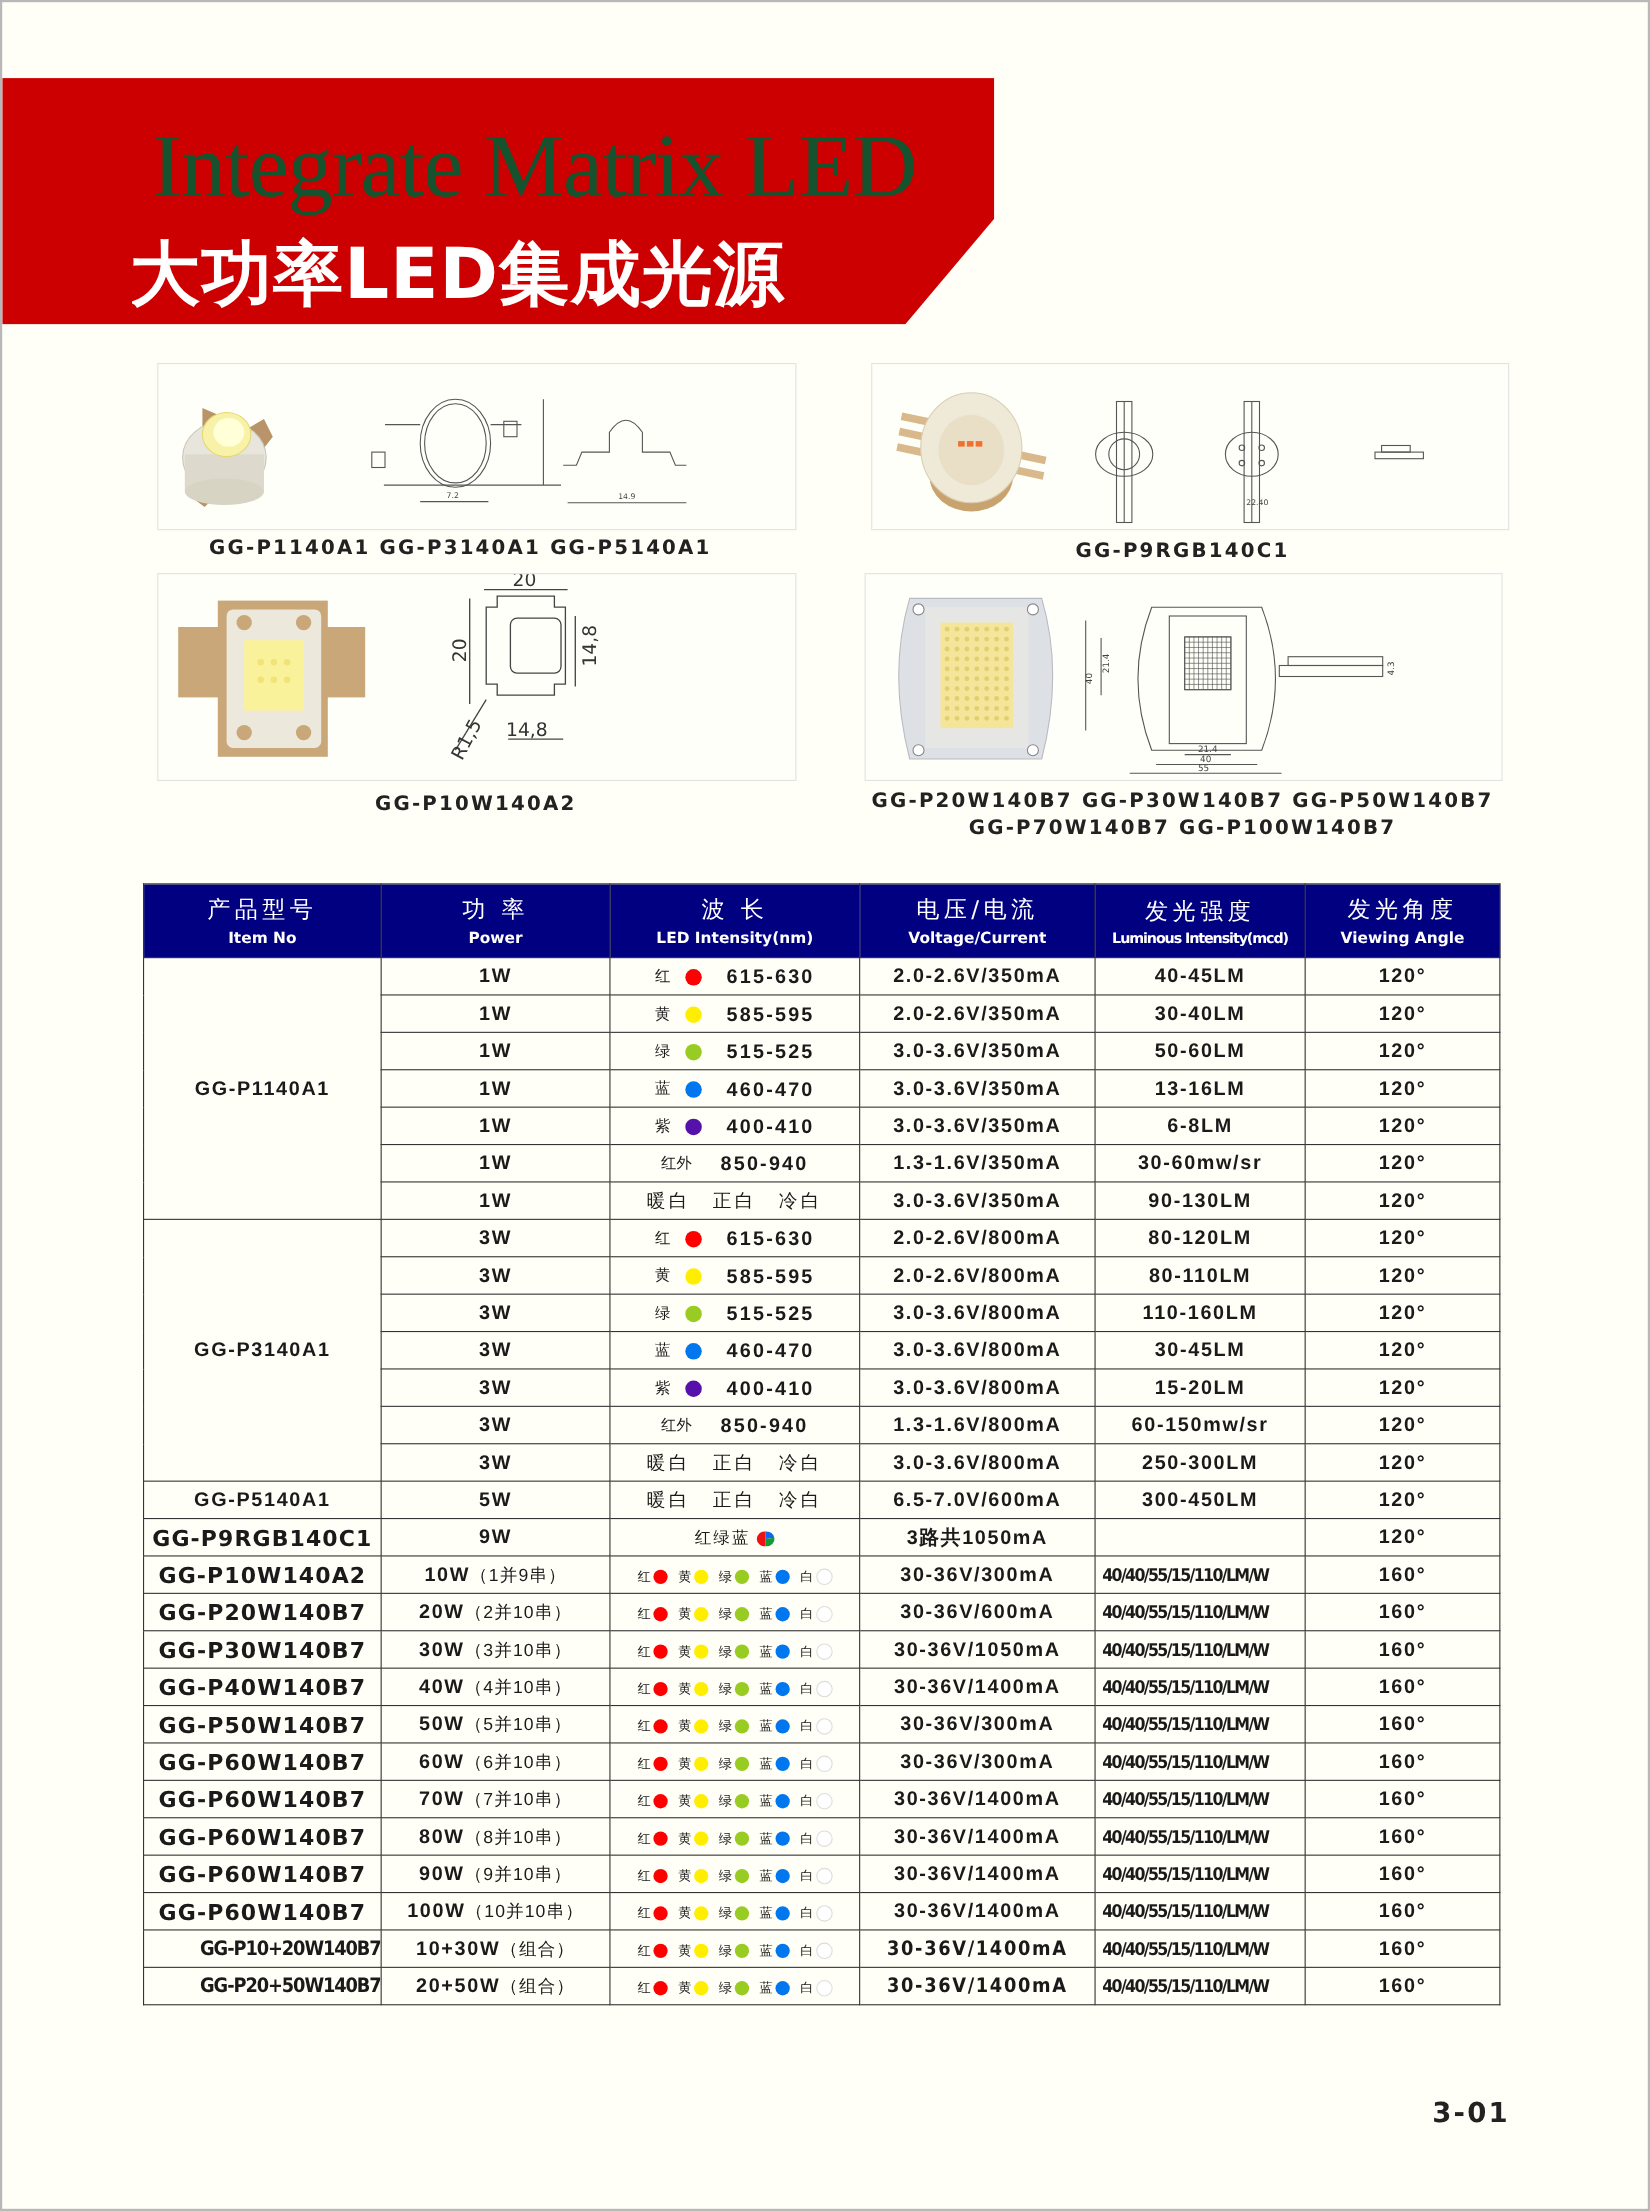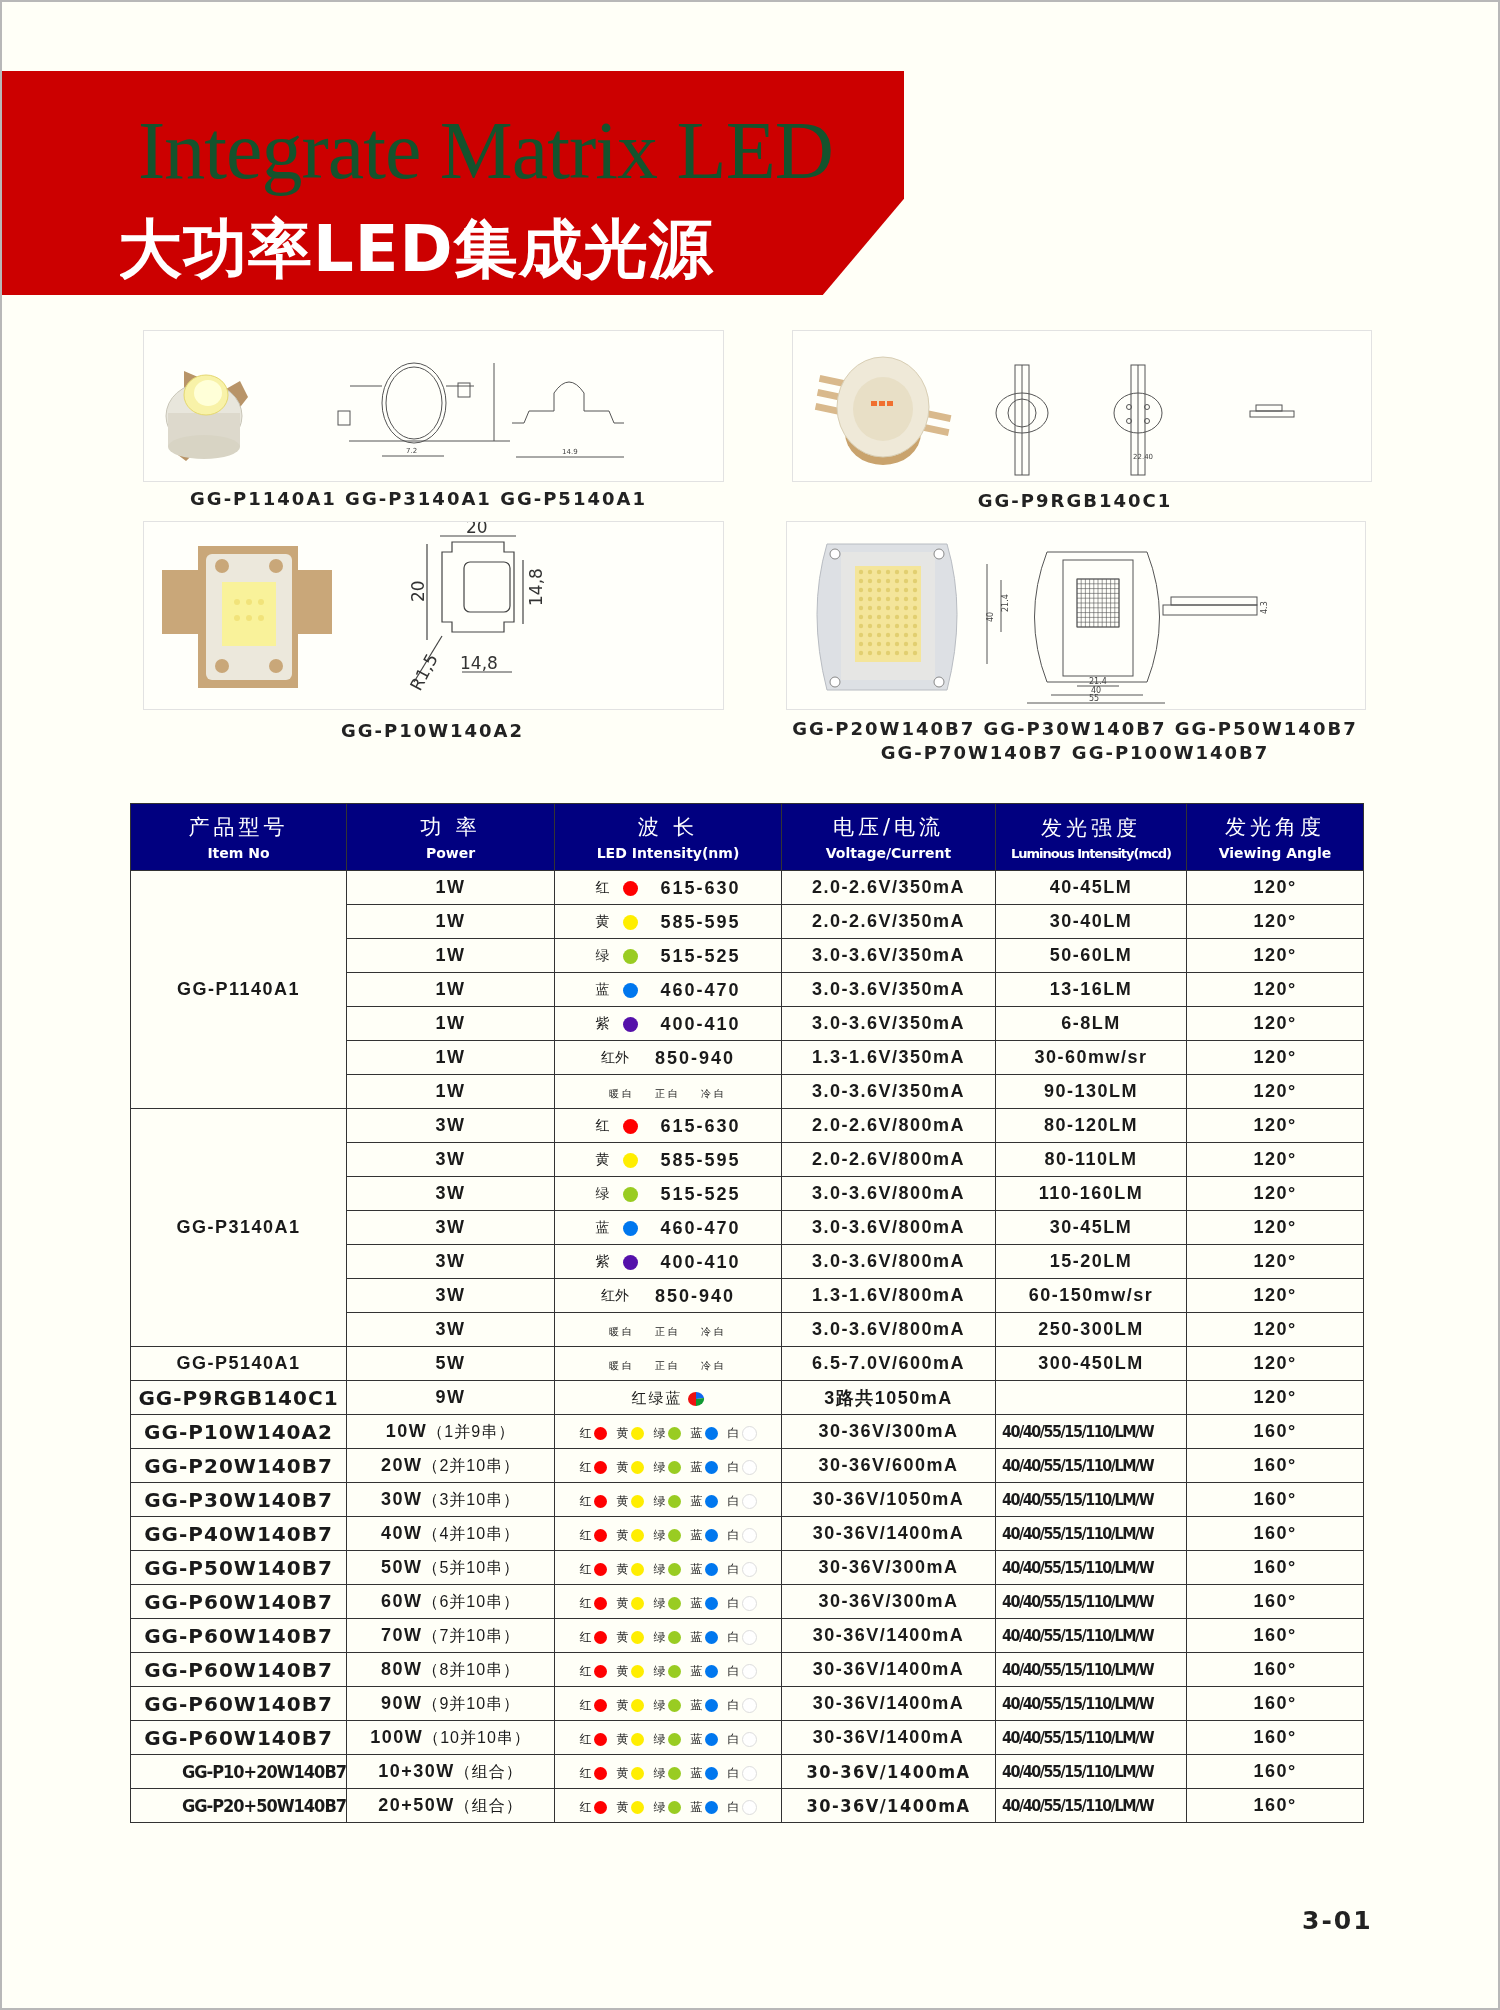--- a/index.html
+++ b/index.html
@@ -26,21 +26,21 @@
                   letter-spacing:1.5px; font-family:"Liberation Sans", sans-serif; white-space:nowrap; overflow:hidden; }
   td.item { font-size:19px; letter-spacing:2px; font-weight:normal; }
   td.item.big { font-family:"DejaVu Sans",sans-serif; font-weight:bold; font-size:20px; letter-spacing:1px; }
   td.item.combo { font-family:"DejaVu Sans Condensed","DejaVu Sans",sans-serif; font-weight:bold; font-size:18px; letter-spacing:-1px;text-align:right; }
   td.power .p-note { font-weight:normal; font-size:16px; letter-spacing:1px; }
   .wl { display:inline-flex; align-items:center; gap:0; }
   .wl .lbl { font-size:14px; font-weight:normal; font-family:"DejaVu Sans",sans-serif; letter-spacing:0; }
   .dot { display:inline-block; width:15px; height:15px; border-radius:50%; vertical-align:middle; }
   .wl .dot { margin:0 22px 0 14px; }
   .wl .val { font-size:18px; font-weight:bold; letter-spacing:2px; }
-  .whites span { font-size:10px; font-family:Liberation Serif, serif; font-weight:normal; letter-spacing:3px; margin:0 10px; }
+  .whites span { font-size:17px; font-family:Liberation Serif, serif; font-weight:normal; letter-spacing:3px; margin:0 10px; }
   .multi { display:inline-flex; align-items:center; }
   .multi .ml { font-size:12px; font-weight:normal; font-family:"DejaVu Sans",sans-serif; letter-spacing:0; margin-left:10px; }
   .multi .ml:first-child { margin-left:0; }
   .multi .dot { width:13px; height:13px; margin-left:2px; }
   .dot.white { border:1px solid #ddd; background:#fff; }
   .rgb-wrap { display:inline-flex; align-items:center; font-size:15px; font-weight:normal; font-family:"DejaVu Sans",sans-serif; letter-spacing:2px; }
   .rgb-icon { display:inline-block; width:18px; height:14px; margin-left:4px; }
   td.lum.small { font-size:16px; font-weight:bold; letter-spacing:-1.5px; font-family:"DejaVu Sans Condensed","DejaVu Sans",sans-serif; text-align:left; padding-left:6px; }
   td.volt.small { font-family:"DejaVu Sans Condensed","DejaVu Sans",sans-serif; }
   .page-no { position:absolute; left:1302px; top:1906px; font-size:25px; font-weight:bold; letter-spacing:2px; font-family:"DejaVu Sans",sans-serif; color:#222; }

